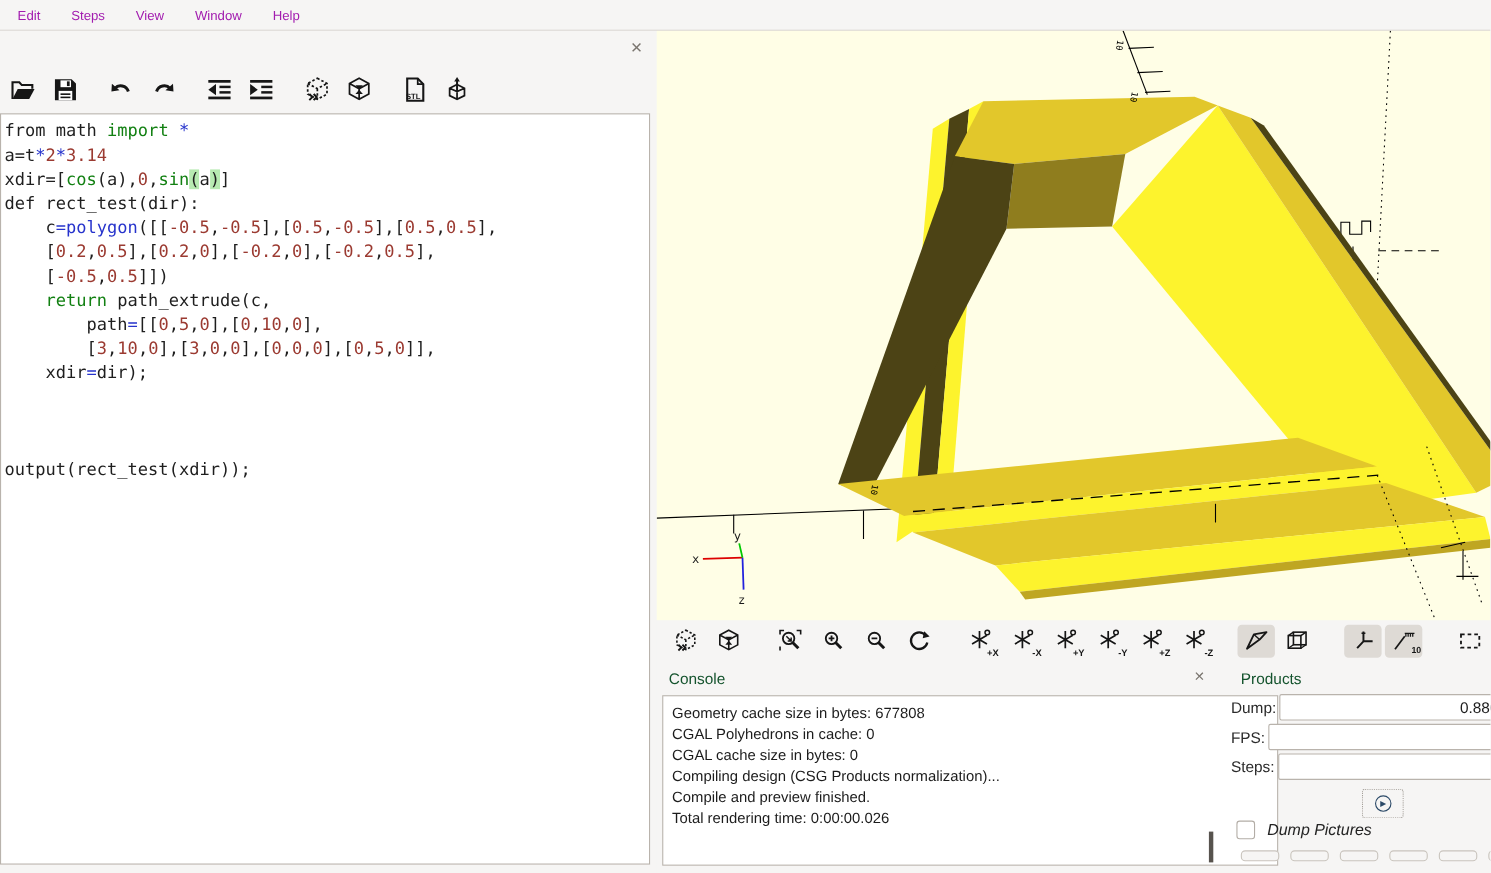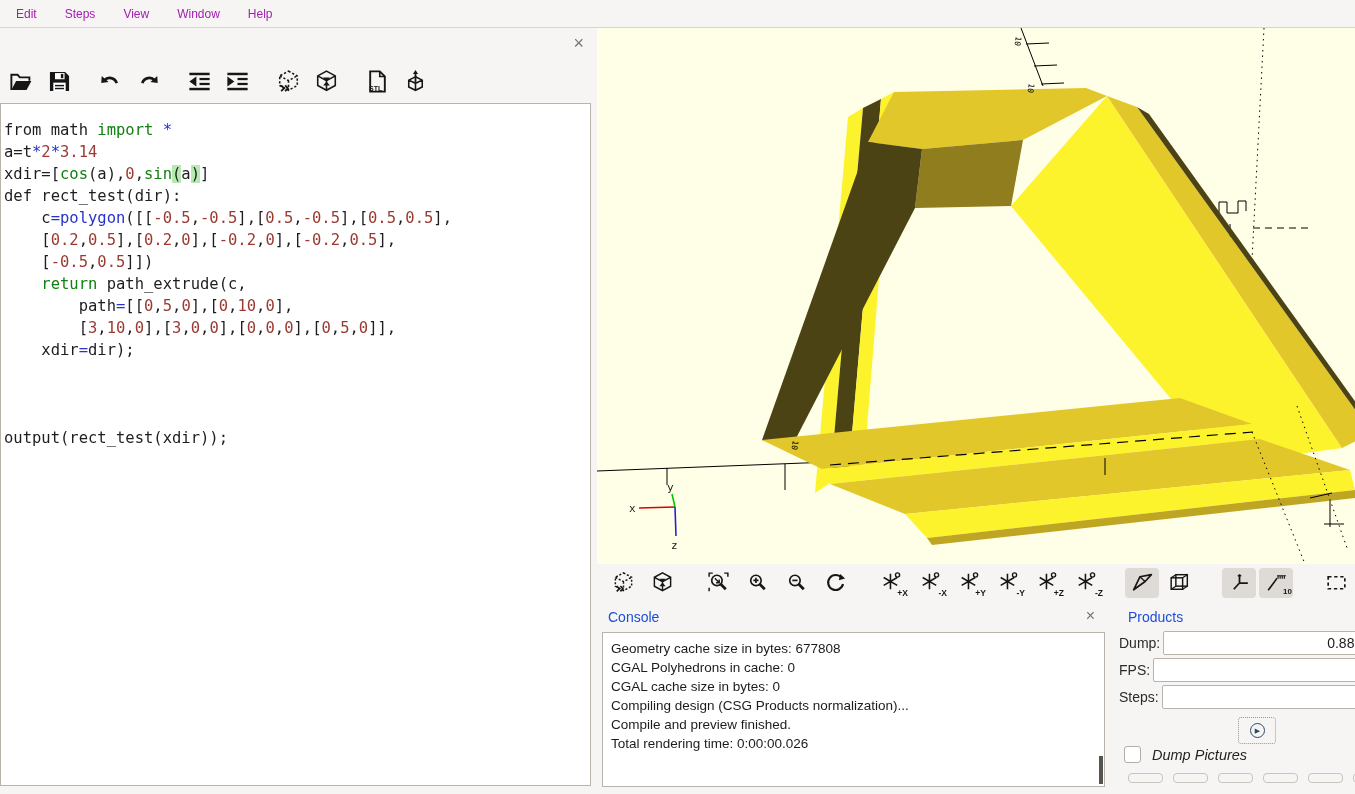--- a/index.html
+++ b/index.html
@@ -15,44 +15,44 @@
   .editor-dock .dock-close{top:8px;right:13px;}
   .etoolbar{position:absolute;left:6px;top:36px;height:34px;display:flex;align-items:center;}
   .tbtn{width:30px;height:30px;display:flex;align-items:center;justify-content:center;margin-right:8px;position:relative;}
   .tbtn.grp{margin-left:13px;}
   .tbtn svg{width:27px;height:27px;}
   .inl{position:absolute;font-weight:bold;font-style:normal;color:#161616;font-family:"Liberation Sans",sans-serif;}
   .inl-export-stl{left:7px;bottom:4px;font-size:7px;}
   .inl-show-scale{right:1px;bottom:2px;font-size:8px;}
   .inl-axis-view{right:-4px;bottom:-2px;font-size:8.5px;font-weight:600;}
   .code-area{position:absolute;left:0;top:75px;width:591px;height:683px;background:#FFFFFF;
-             border:1px solid #B9B3AC;box-sizing:border-box;overflow:hidden;padding:15px 0 0 3px;
+             border:1px solid #B9B3AC;box-sizing:border-box;overflow:hidden;padding:4px 0 0 3px;
              font-family:"DejaVu Sans Mono",monospace;font-size:15.5px;line-height:22px;white-space:pre;}
   .tok-d{color:#1E1E1E}.tok-g{color:#128012}.tok-b{color:#2633CC}.tok-n{color:#9B3A31}
   .hl{background:#B7EAB1;}
   .cline{height:22px;}
   
   .viewport{position:absolute;left:597px;top:28px;width:758px;height:536px;background:var(--vp-bg,#FFFEE6);}
   .scene{position:absolute;left:0;top:0;}
   .axl{font:11px "DejaVu Sans Mono",monospace;fill:#1a1a1a;}
   .mks text{font:8px "DejaVu Sans Mono",monospace;fill:#000;}
   
   .vtoolbar{position:absolute;left:597px;top:564px;width:758px;height:37px;background:#F6F5F4;
             display:flex;align-items:center;}
   .vbtn{width:26px;height:26px;margin-left:13px;display:flex;align-items:center;justify-content:center;position:relative;flex:0 0 auto;}
   .vbtn svg{width:25px;height:25px;}
   .vbtn.grp{margin-left:30px;}
   .vbtn.boxed{width:34px;height:30px;margin-left:3px;border-radius:4px;}
   .vbtn.boxed.grp{margin-left:26px;}
   .vbtn.active{background:#DEDAD5;}
   
   .console-dock{position:absolute;left:598px;top:601px;width:512px;height:193px;}
-  .dock-title{position:absolute;left:10px;top:8px;font-size:14px;color:#1d4ed8;}
+  .dock-title{position:absolute;left:10px;top:8px;font-size:14px;color:#14532d;}
   .console-dock .dock-close{top:8px;right:15px;font-size:16px;}
-  .console-box{position:absolute;left:4px;top:31px;width:503px;height:155px;background:#fff;
+  .console-box{position:absolute;left:4px;top:31px;width:560px;height:155px;background:#fff;
                border:1px solid #B9B3AC;box-sizing:border-box;padding:6px 8px;font-size:13.5px;color:#1C1C1C;overflow:hidden;}
   .clog{line-height:19px;white-space:nowrap;}
   .cscroll{position:absolute;right:3px;bottom:5px;width:4px;height:28px;background:#57534E;}
   
   .animate-dock{position:absolute;left:1116px;top:601px;width:245px;height:193px;}
   .afields{position:absolute;left:3px;top:30px;width:260px;}
   .arow{display:flex;align-items:center;margin-bottom:3px;height:24px;}
   .albl{font-size:14px;color:#2B2B2B;padding-right:3px;white-space:nowrap;}
   .ainp{width:206px;height:24px;border:1px solid #B9B3AC;border-radius:2px;background:#fff;
         font-family:"Liberation Sans",sans-serif;font-size:14px;padding:0 6px;text-align:right;box-sizing:border-box;outline:none;color:#1c1c1c;}

